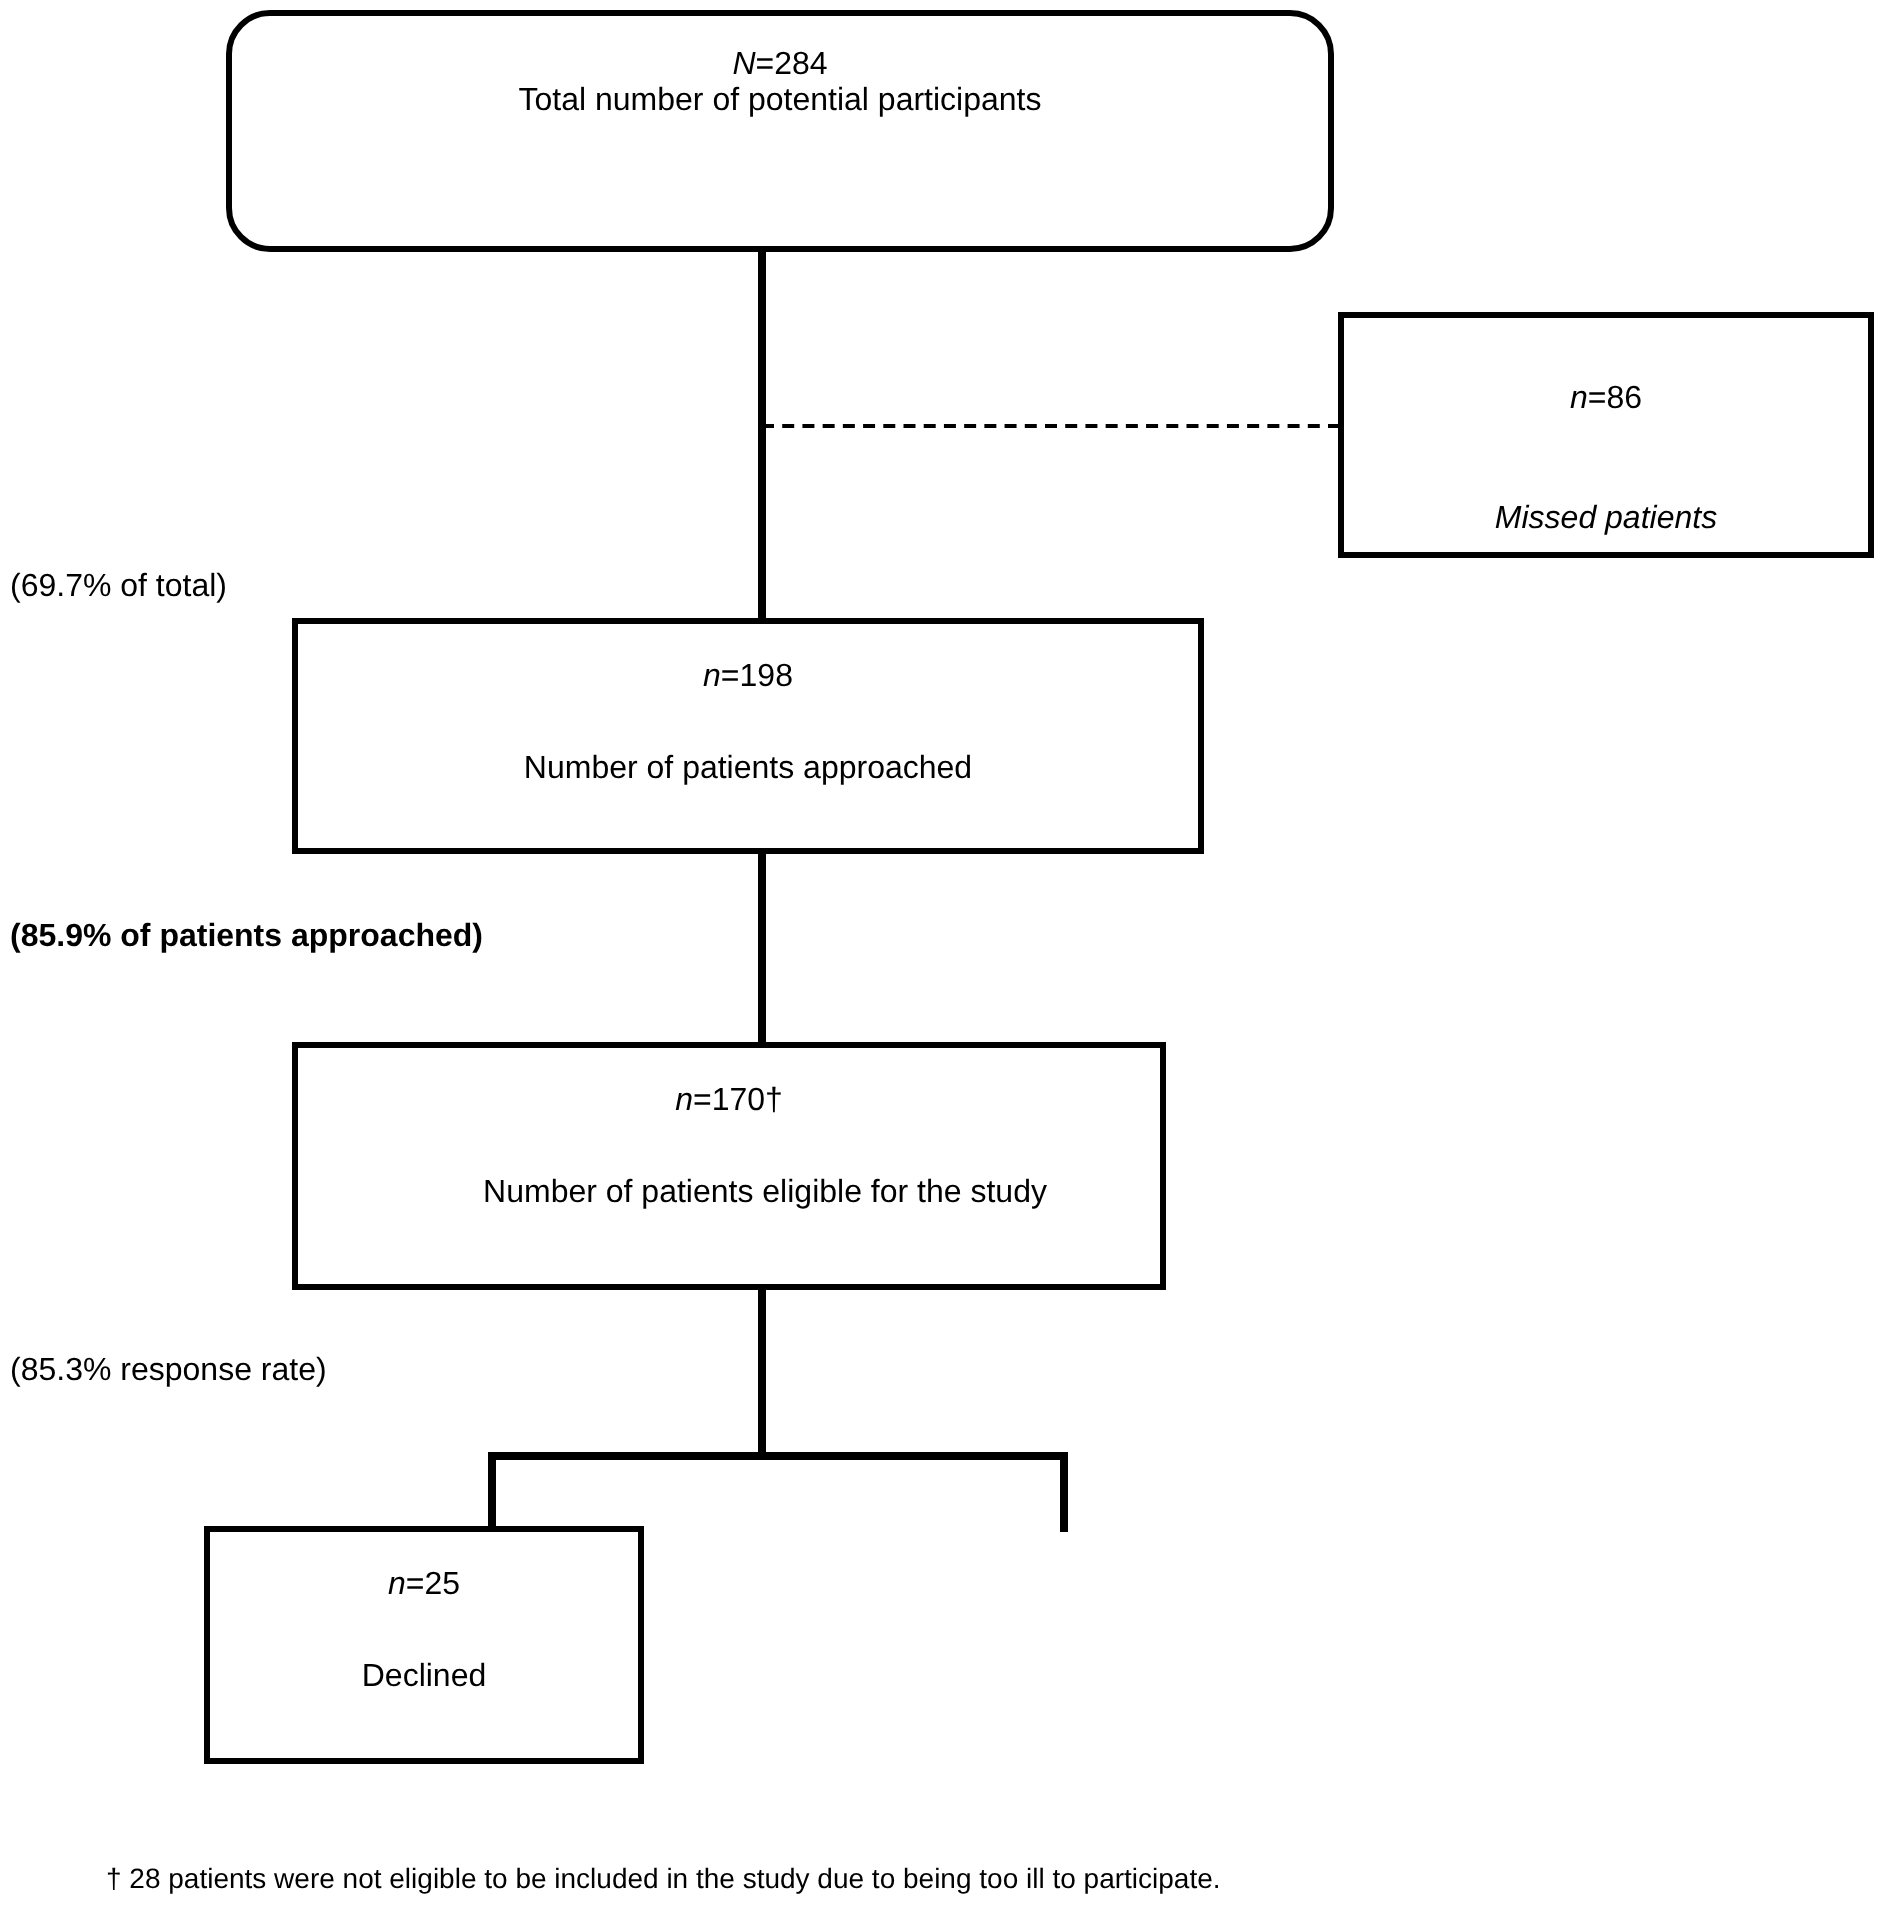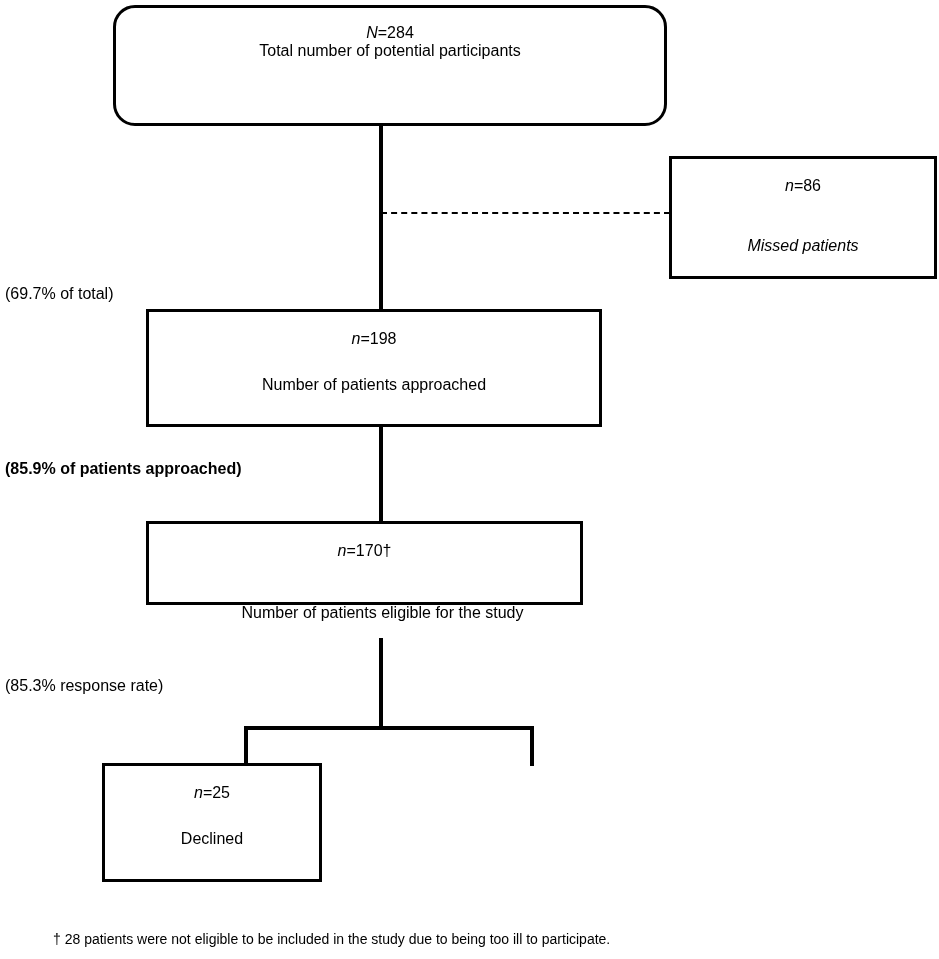--- a/index.html
+++ b/index.html
@@ -44,30 +44,30 @@
     line-height: 18px;
     white-space: nowrap;
   }
 
   
   #node-total      { left: 113px; top: 5px;   width: 554px; height: 121px; border-radius: 22px; }
   #node-total      .line-n    { margin-top: 16px; }
   #node-total      .line-desc { }
 
   #node-missed     { left: 669px; top: 156px; width: 268px; height: 123px; }
-  #node-missed     .line-n    { margin-top: 18px; }
+  #node-missed     .line-n    { margin-top: 32px; }
   #node-missed     .line-desc { margin-top: 42px; font-style: italic; }
 
   #node-approached { left: 146px; top: 309px; width: 456px; height: 118px; }
   #node-approached .line-n    { margin-top: 18px; }
   #node-approached .line-desc { margin-top: 28px; }
 
-  #node-eligible   { left: 146px; top: 521px; width: 437px; height: 84px; }
+  #node-eligible   { left: 146px; top: 521px; width: 437px; height: 124px; }
   #node-eligible   .line-n    { margin-top: 18px; }
-  #node-eligible   .line-desc { margin-top: 44px; padding-left: 36px; }
+  #node-eligible   .line-desc { margin-top: 28px; padding-left: 36px; }
 
   #node-declined   { left: 102px; top: 763px; width: 220px; height: 119px; }
   #node-declined   .line-n    { margin-top: 18px; }
   #node-declined   .line-desc { margin-top: 28px; }
 
   #node-interviewed{ left: 417px; top: 763px; width: 268px; height: 119px; }
   #node-interviewed .line-n    { margin-top: 18px; }
   #node-interviewed .line-desc { margin-top: 28px; }
 
   

